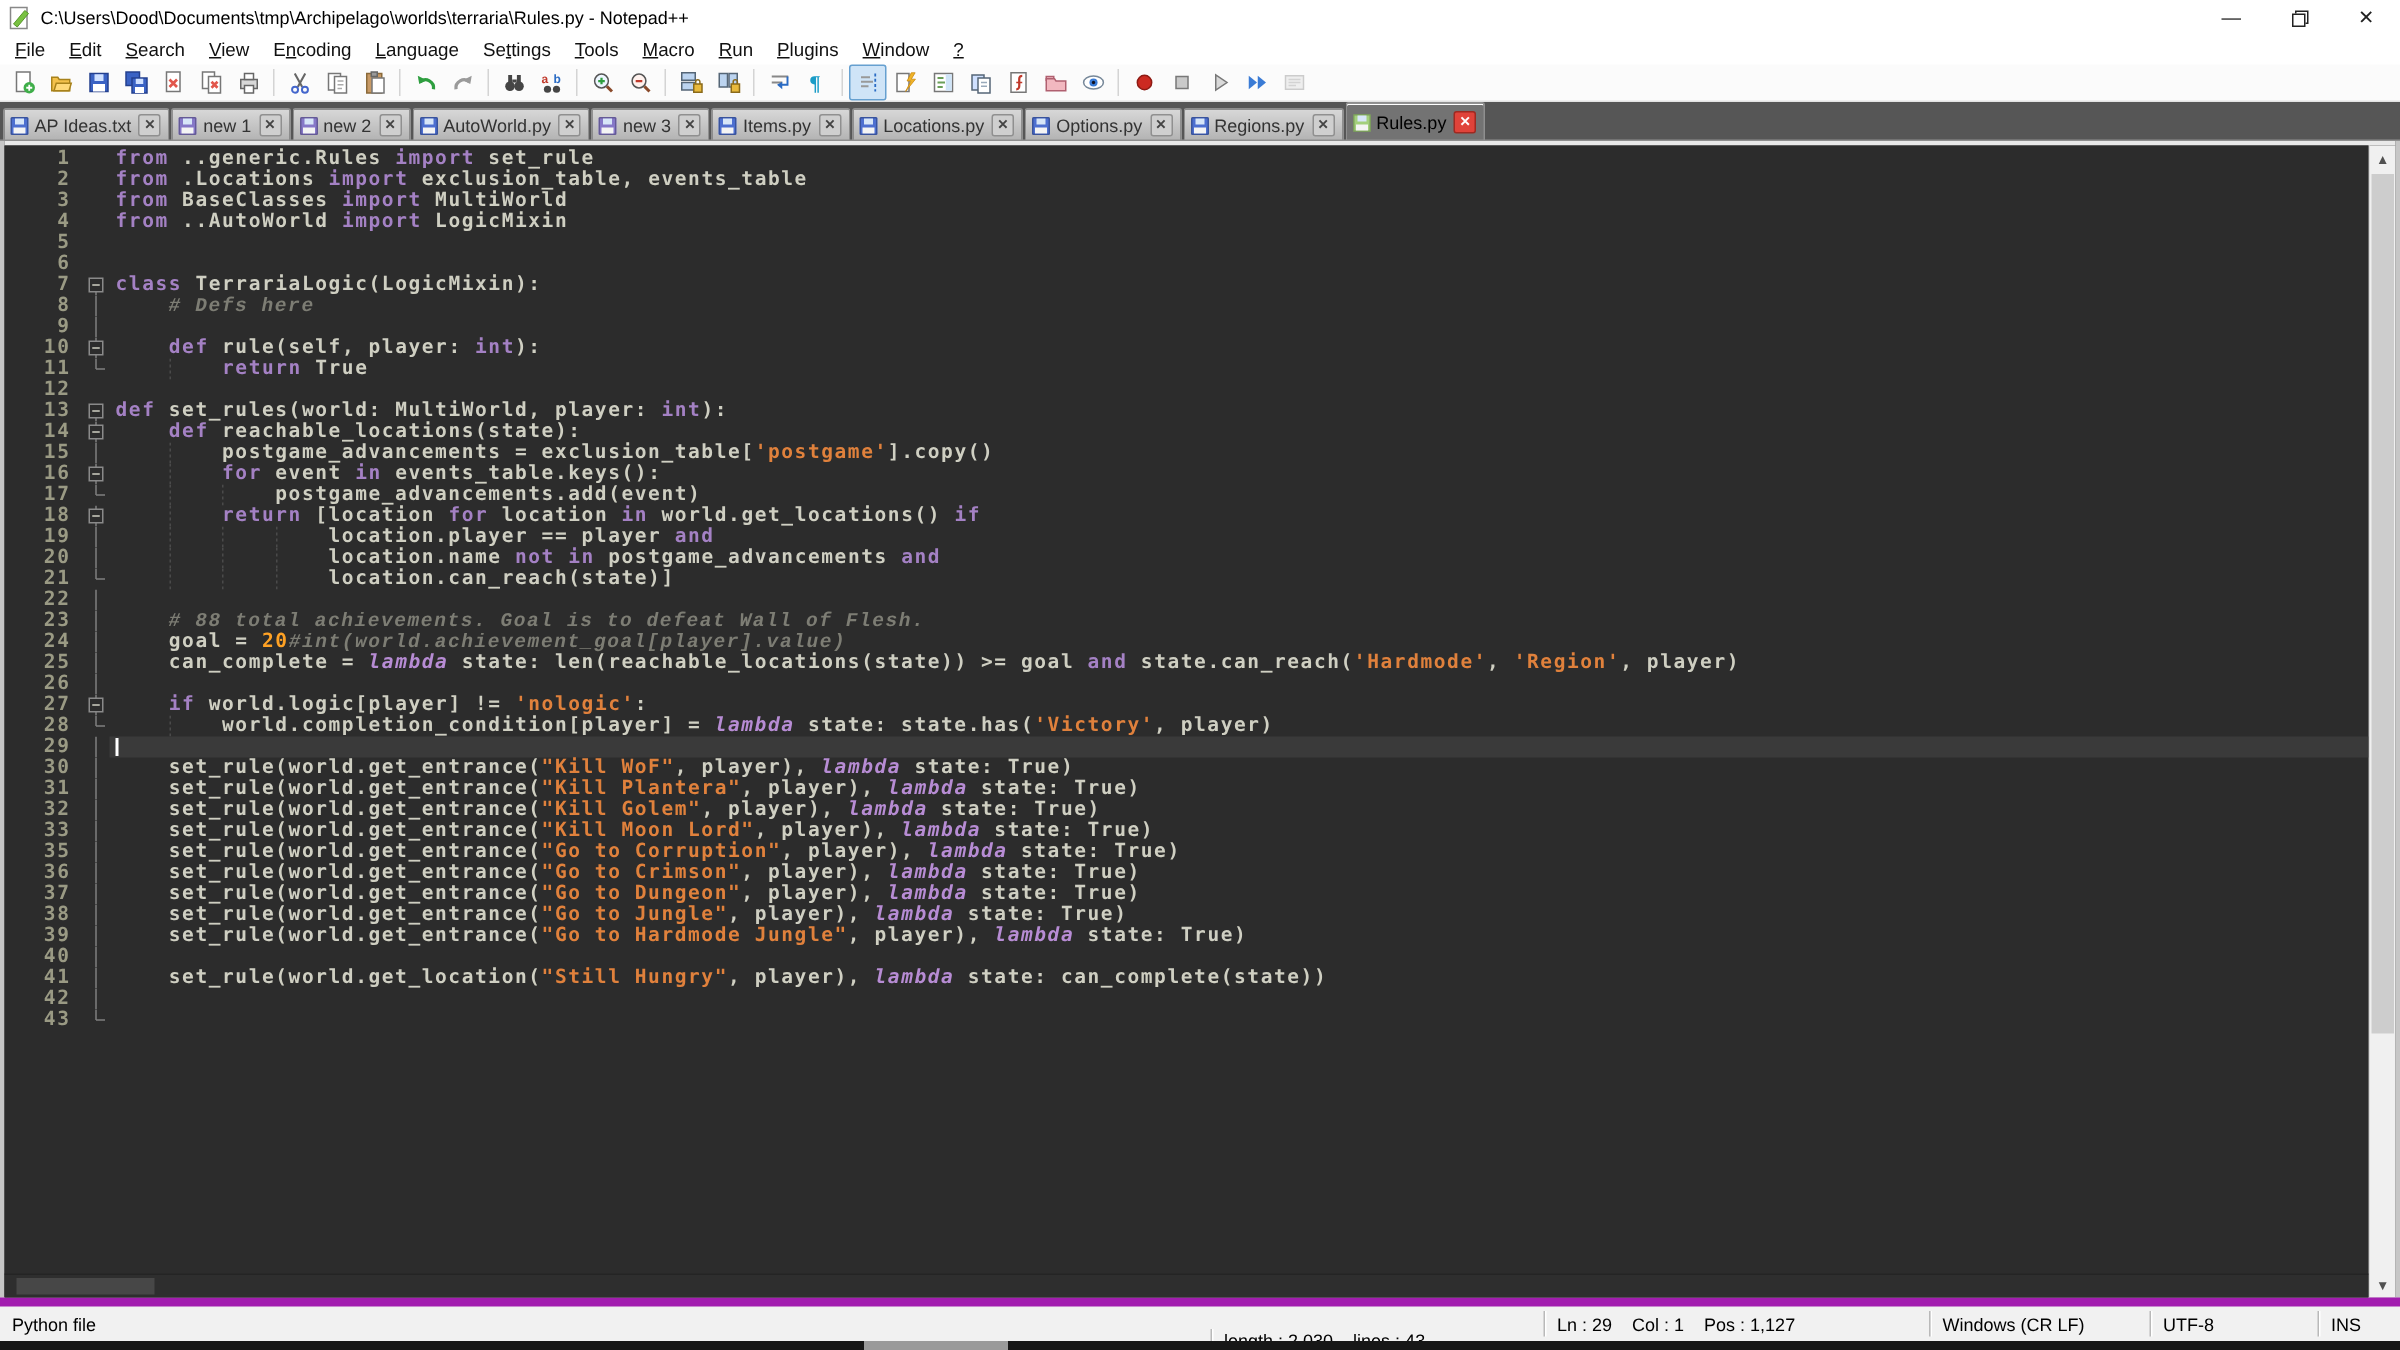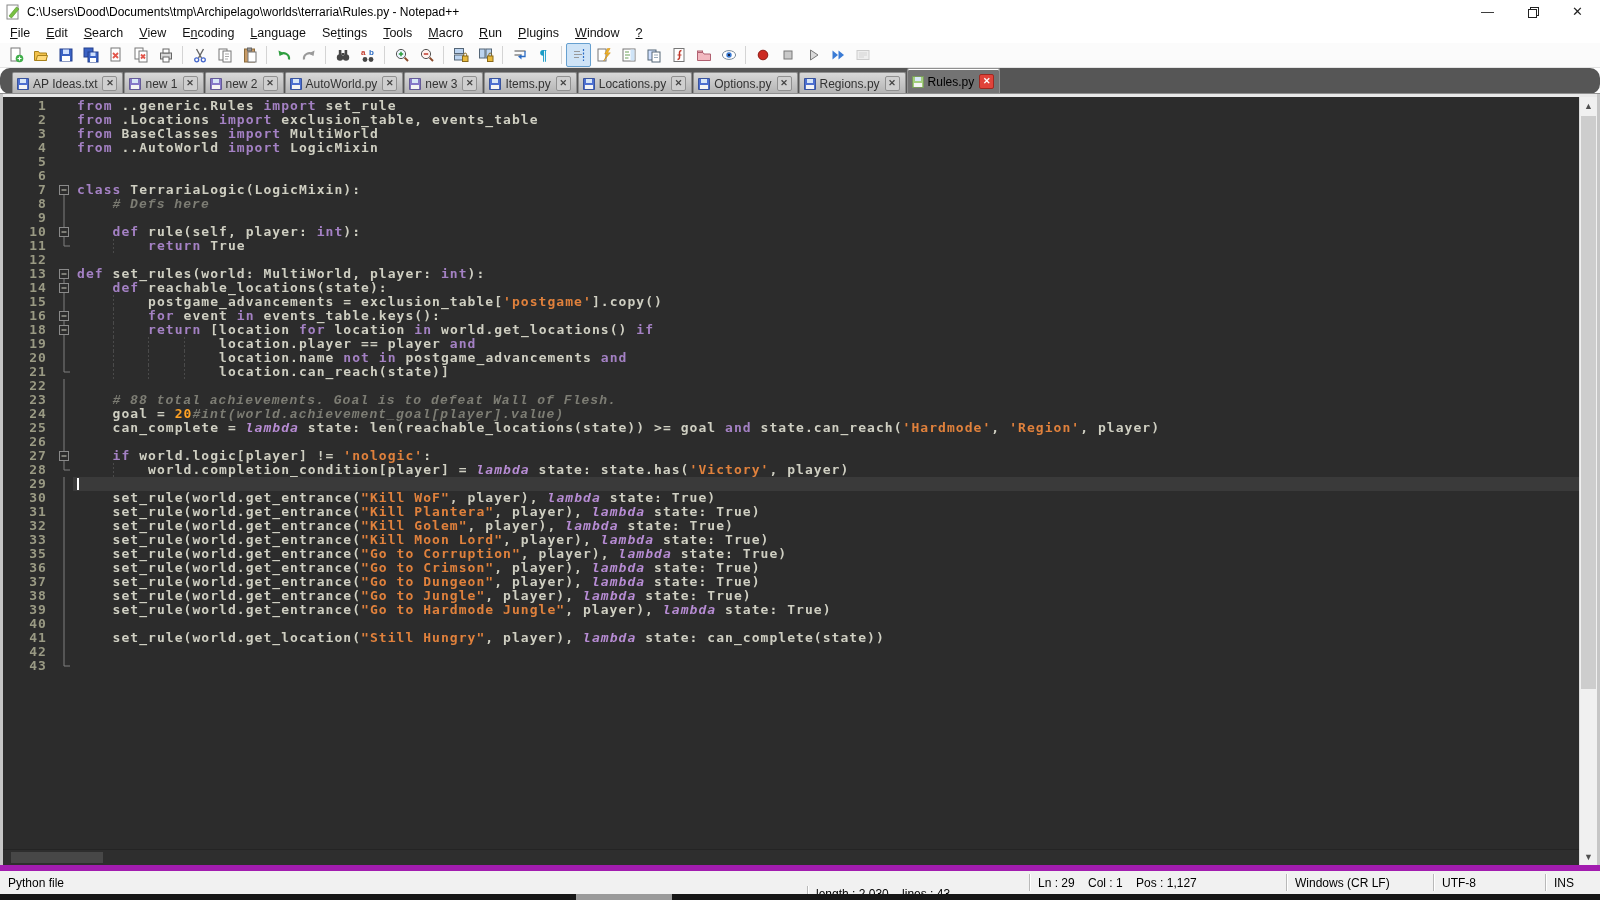--- a/index.html
+++ b/index.html
@@ -23,21 +23,21 @@
 
   
   .toolbar{height:24px;background:#fbfbfb;display:flex;align-items:center;padding-left:3px;border-bottom:1px solid #e3e3e3;}
   .tb{width:23px;height:22px;display:inline-flex;align-items:center;justify-content:center;border:1px solid transparent;border-radius:2px;margin:0 0px;}
   .tb.pressed{background:#cfe4f7;border-color:#66a0d0;}
   .tb.disabled{opacity:.4;}
   .tb svg{display:block;}
   .tb-sep{width:1px;height:18px;background:#d4d4d4;margin:0 4px;}
 
   
-  .tabbar{height:26px;background:#565656;display:flex;align-items:flex-end;padding-left:12px;position:relative;border-radius:10px;}
+  .tabbar{height:26px;background:#565656;display:flex;align-items:flex-end;padding-left:2px;position:relative;}
   .tab{display:inline-flex;align-items:center;height:21px;background:linear-gradient(#d8d8d8,#b2b2b2);border:1px solid #8f8f8f;border-bottom:none;border-radius:2px 2px 0 0;padding:0 5px 0 4px;margin-right:1px;font-size:12px;color:#333;cursor:default;white-space:nowrap;}
   .tab.active{height:25px;background:#737373;color:#000;box-shadow:inset 0 1px 0 #fff;align-items:center;}
   .floppy{width:12px;height:12px;display:inline-block;position:relative;margin-right:4px;background:var(--fc,#4d6fd0);border-radius:1px;box-shadow:inset 0 0 0 1px rgba(0,0,0,.25);}
   .floppy:before{content:"";position:absolute;left:3px;top:1px;width:6px;height:4px;background:#d7e6f8;}
   .floppy:after{content:"";position:absolute;left:2px;bottom:1px;width:8px;height:4px;background:#f4f4f4;}
   .tab-close{width:13px;height:13px;margin-left:5px;display:inline-flex;align-items:center;justify-content:center;background:#cfcfcf;border:1px solid #909090;border-radius:2px;font-size:9px;line-height:9px;color:#444;font-weight:bold;}
   .tab.active .tab-close{background:#e0433a;border-color:#9e2921;color:#fff;}
   .tab-strip-bottom{position:absolute;left:0;right:0;bottom:0;height:1px;background:#8f8f8f;}
 
   
@@ -546,20 +546,31 @@
                   <line x1="9" y1="0" x2="9" y2="2.5" stroke="#7f7f7f"></line>
                   <line x1="9" y1="11.5" x2="9" y2="14" stroke="#7f7f7f"></line>
                   <rect x="4.5" y="2.5" width="9" height="9" fill="#2c2c2c" stroke="#8a8a8a"></rect>
                   <line x1="6.5" y1="7" x2="11.5" y2="7" stroke="#cfcfc2"></line>
                 </svg>
               </span>
               <span class="txt"><i class="guide" style="left: 39.52px;"></i><span class="tk-d">        </span><span class="tk-k">for</span><span class="tk-d"> event </span><span class="tk-k">in</span><span class="tk-d"> events_table.keys():</span></span>
             </div>
             <div class="ln-row">
               <span class="bm"></span>
+              <span class="num">17</span>
+              <span class="fold">
+                <svg width="18" height="14" viewBox="0 0 18 14">
+                  <line x1="9" y1="0" x2="9" y2="7" stroke="#7f7f7f"></line>
+                  <line x1="9" y1="7" x2="15" y2="7" stroke="#7f7f7f"></line>
+                </svg>
+              </span>
+              <span class="txt"><i class="guide" style="left: 39.52px;"></i><i class="guide" style="left: 75.04px;"></i><span class="tk-d">            postgame_advancements.add(event)</span></span>
+            </div>
+            <div class="ln-row">
+              <span class="bm"></span>
               <span class="num">18</span>
               <span class="fold">
                 <svg width="18" height="14" viewBox="0 0 18 14">
                   <line x1="9" y1="0" x2="9" y2="2.5" stroke="#7f7f7f"></line>
                   <line x1="9" y1="11.5" x2="9" y2="14" stroke="#7f7f7f"></line>
                   <rect x="4.5" y="2.5" width="9" height="9" fill="#2c2c2c" stroke="#8a8a8a"></rect>
                   <line x1="6.5" y1="7" x2="11.5" y2="7" stroke="#cfcfc2"></line>
                 </svg>
               </span>
               <span class="txt"><i class="guide" style="left: 39.52px;"></i><span class="tk-d">        </span><span class="tk-k">return</span><span class="tk-d"> [location </span><span class="tk-k">for</span><span class="tk-d"> location </span><span class="tk-k">in</span><span class="tk-d"> world.get_locations() </span><span class="tk-k">if</span></span>

